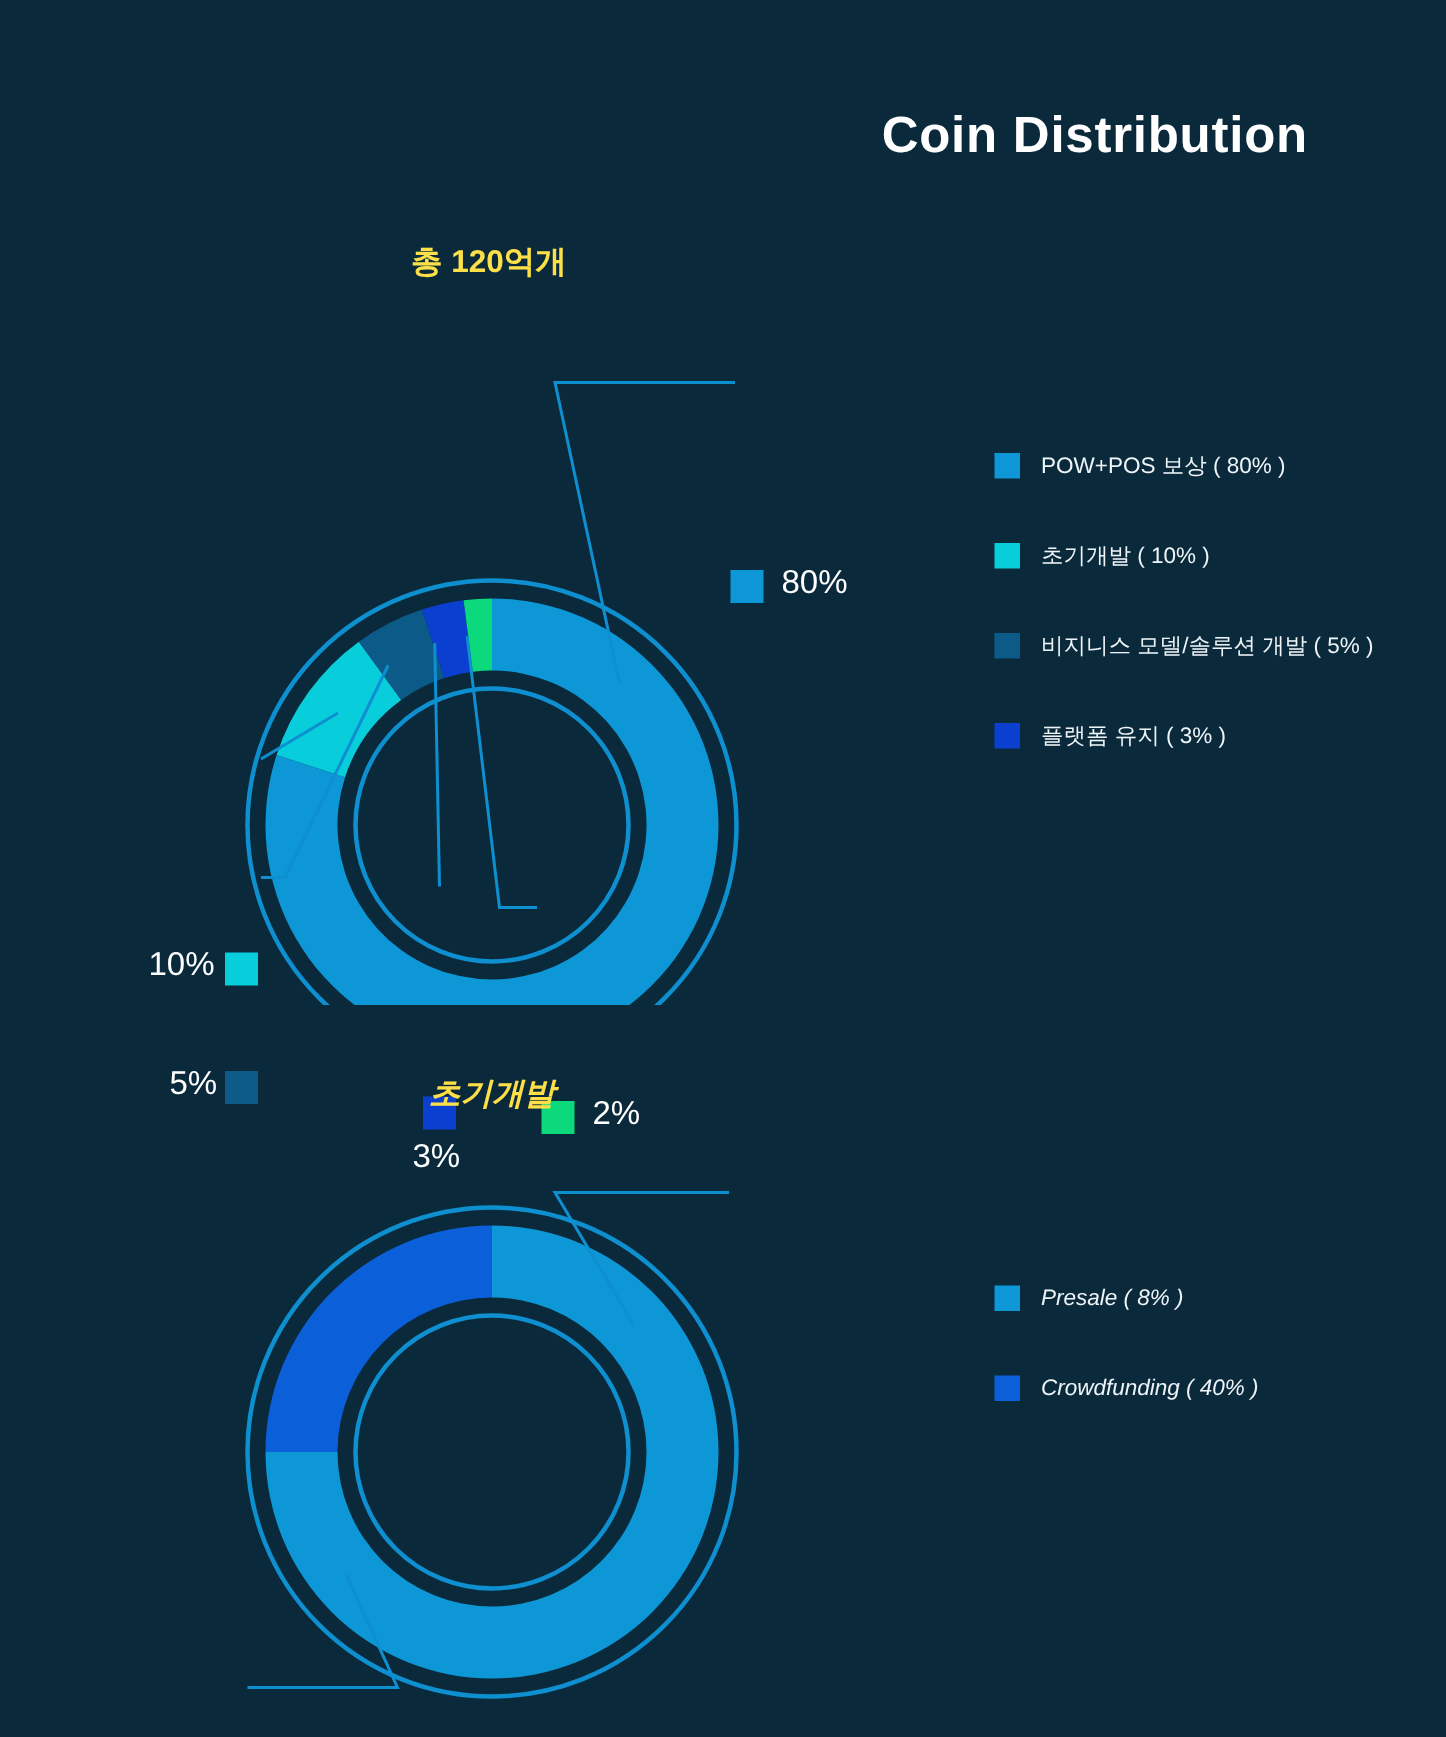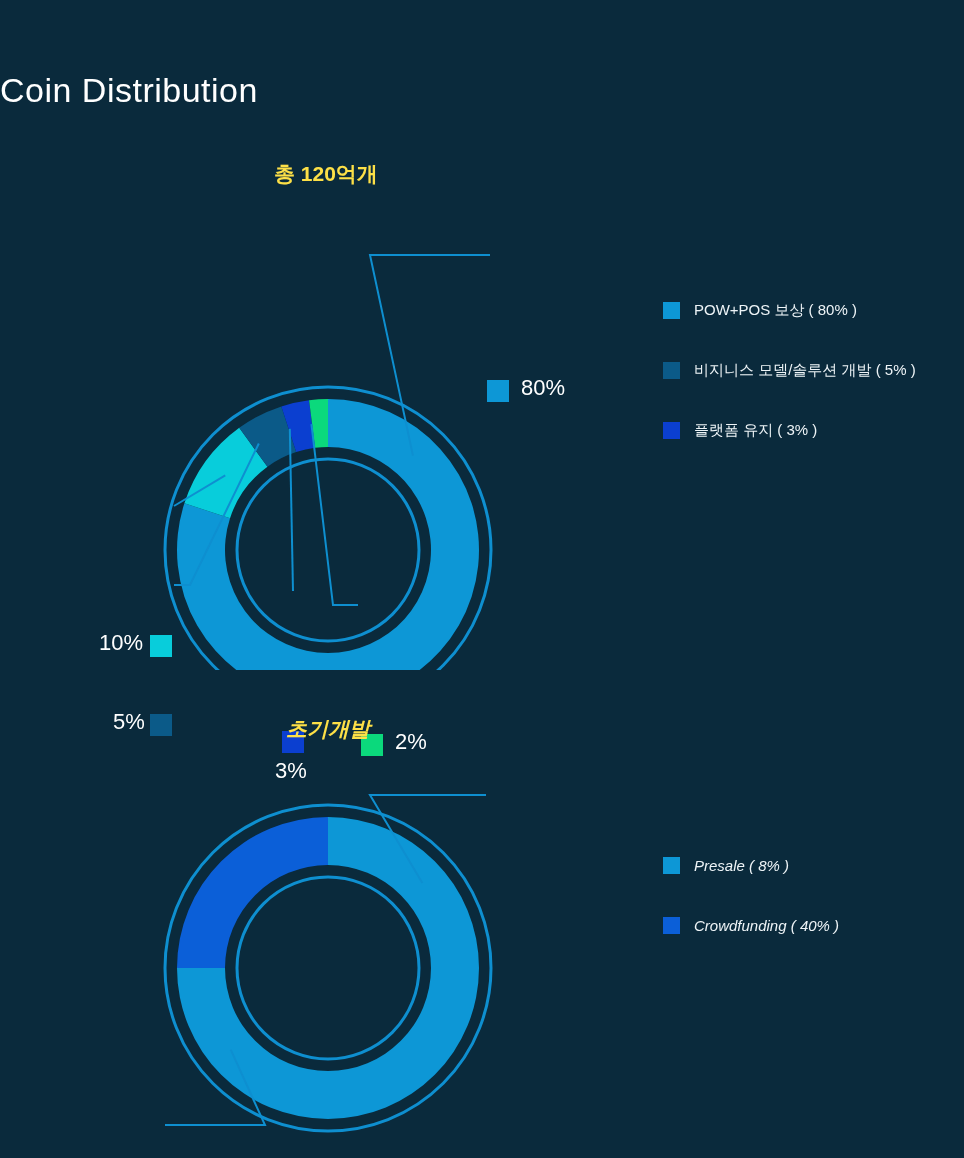--- a/index.html
+++ b/index.html
@@ -5,22 +5,22 @@
   html,body{margin:0;padding:0;}
   body{
     width:964px;height:1158px;
     background:#0a2a3c;
     font-family:"Liberation Sans","DejaVu Sans",sans-serif;
     overflow:hidden;
     position:relative;
   }
   #page-title{
     position:absolute;top:48px;left:0;width:872px;
-    text-align:left;color:#ffffff;
-    font-size:34px;font-weight:400;letter-spacing:0.5px;
+    text-align:right;color:#ffffff;
+    font-size:34px;font-weight:700;letter-spacing:0.5px;
   }
   .chart-block{position:absolute;left:0;width:964px;}
   #chart-block-1{top:140px;height:530px;}
   #chart-block-2{top:700px;height:458px;font-style:italic;}
   .chart-subtitle{
     position:absolute;
     color:#fde047;font-size:21px;font-weight:700;
     white-space:nowrap;
   }
   #chart-subtitle-1{top:20px;left:274px;}
@@ -67,20 +67,24 @@
       <polyline points="289.81036346295724,288.8779472549752 293,451" fill="none" stroke="#0e8fd0" stroke-width="2"></polyline>
       <polyline points="311.42317358805343,284.0865026055261 333,465 358,465" fill="none" stroke="#0e8fd0" stroke-width="2"></polyline>
     </svg>
 
   <div class="legend" id="legend-1">
     <div class="legend-row">
       <span class="legend-swatch" style="background:#0d97d6"></span>
       <span class="legend-label">POW+POS 보상 ( 80% )</span>
     </div>
     <div class="legend-row">
+      <span class="legend-swatch" style="background:#08cddb"></span>
+      <span class="legend-label">초기개발 ( 10% )</span>
+    </div>
+    <div class="legend-row">
       <span class="legend-swatch" style="background:#0b5a88"></span>
       <span class="legend-label">비지니스 모델/솔루션 개발 ( 5% )</span>
     </div>
     <div class="legend-row">
       <span class="legend-swatch" style="background:#0b3fd0"></span>
       <span class="legend-label">플랫폼 유지 ( 3% )</span>
     </div>
   </div>
 
   <span class="callout-swatch" style="left:487px;top:240px;background:#0d97d6"></span>

